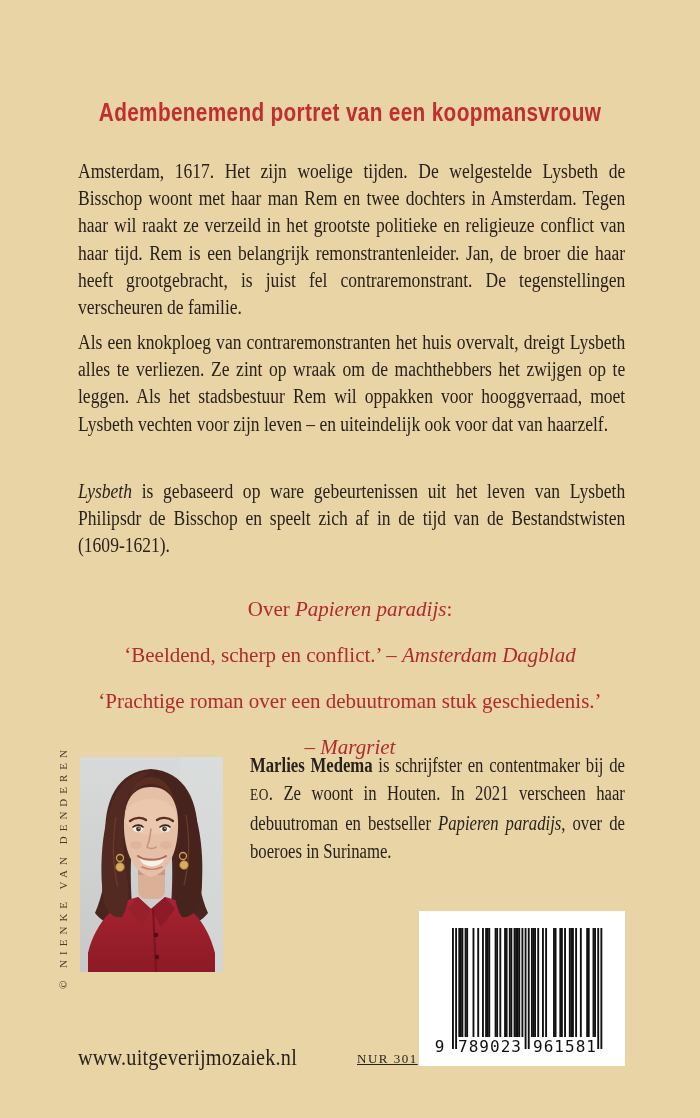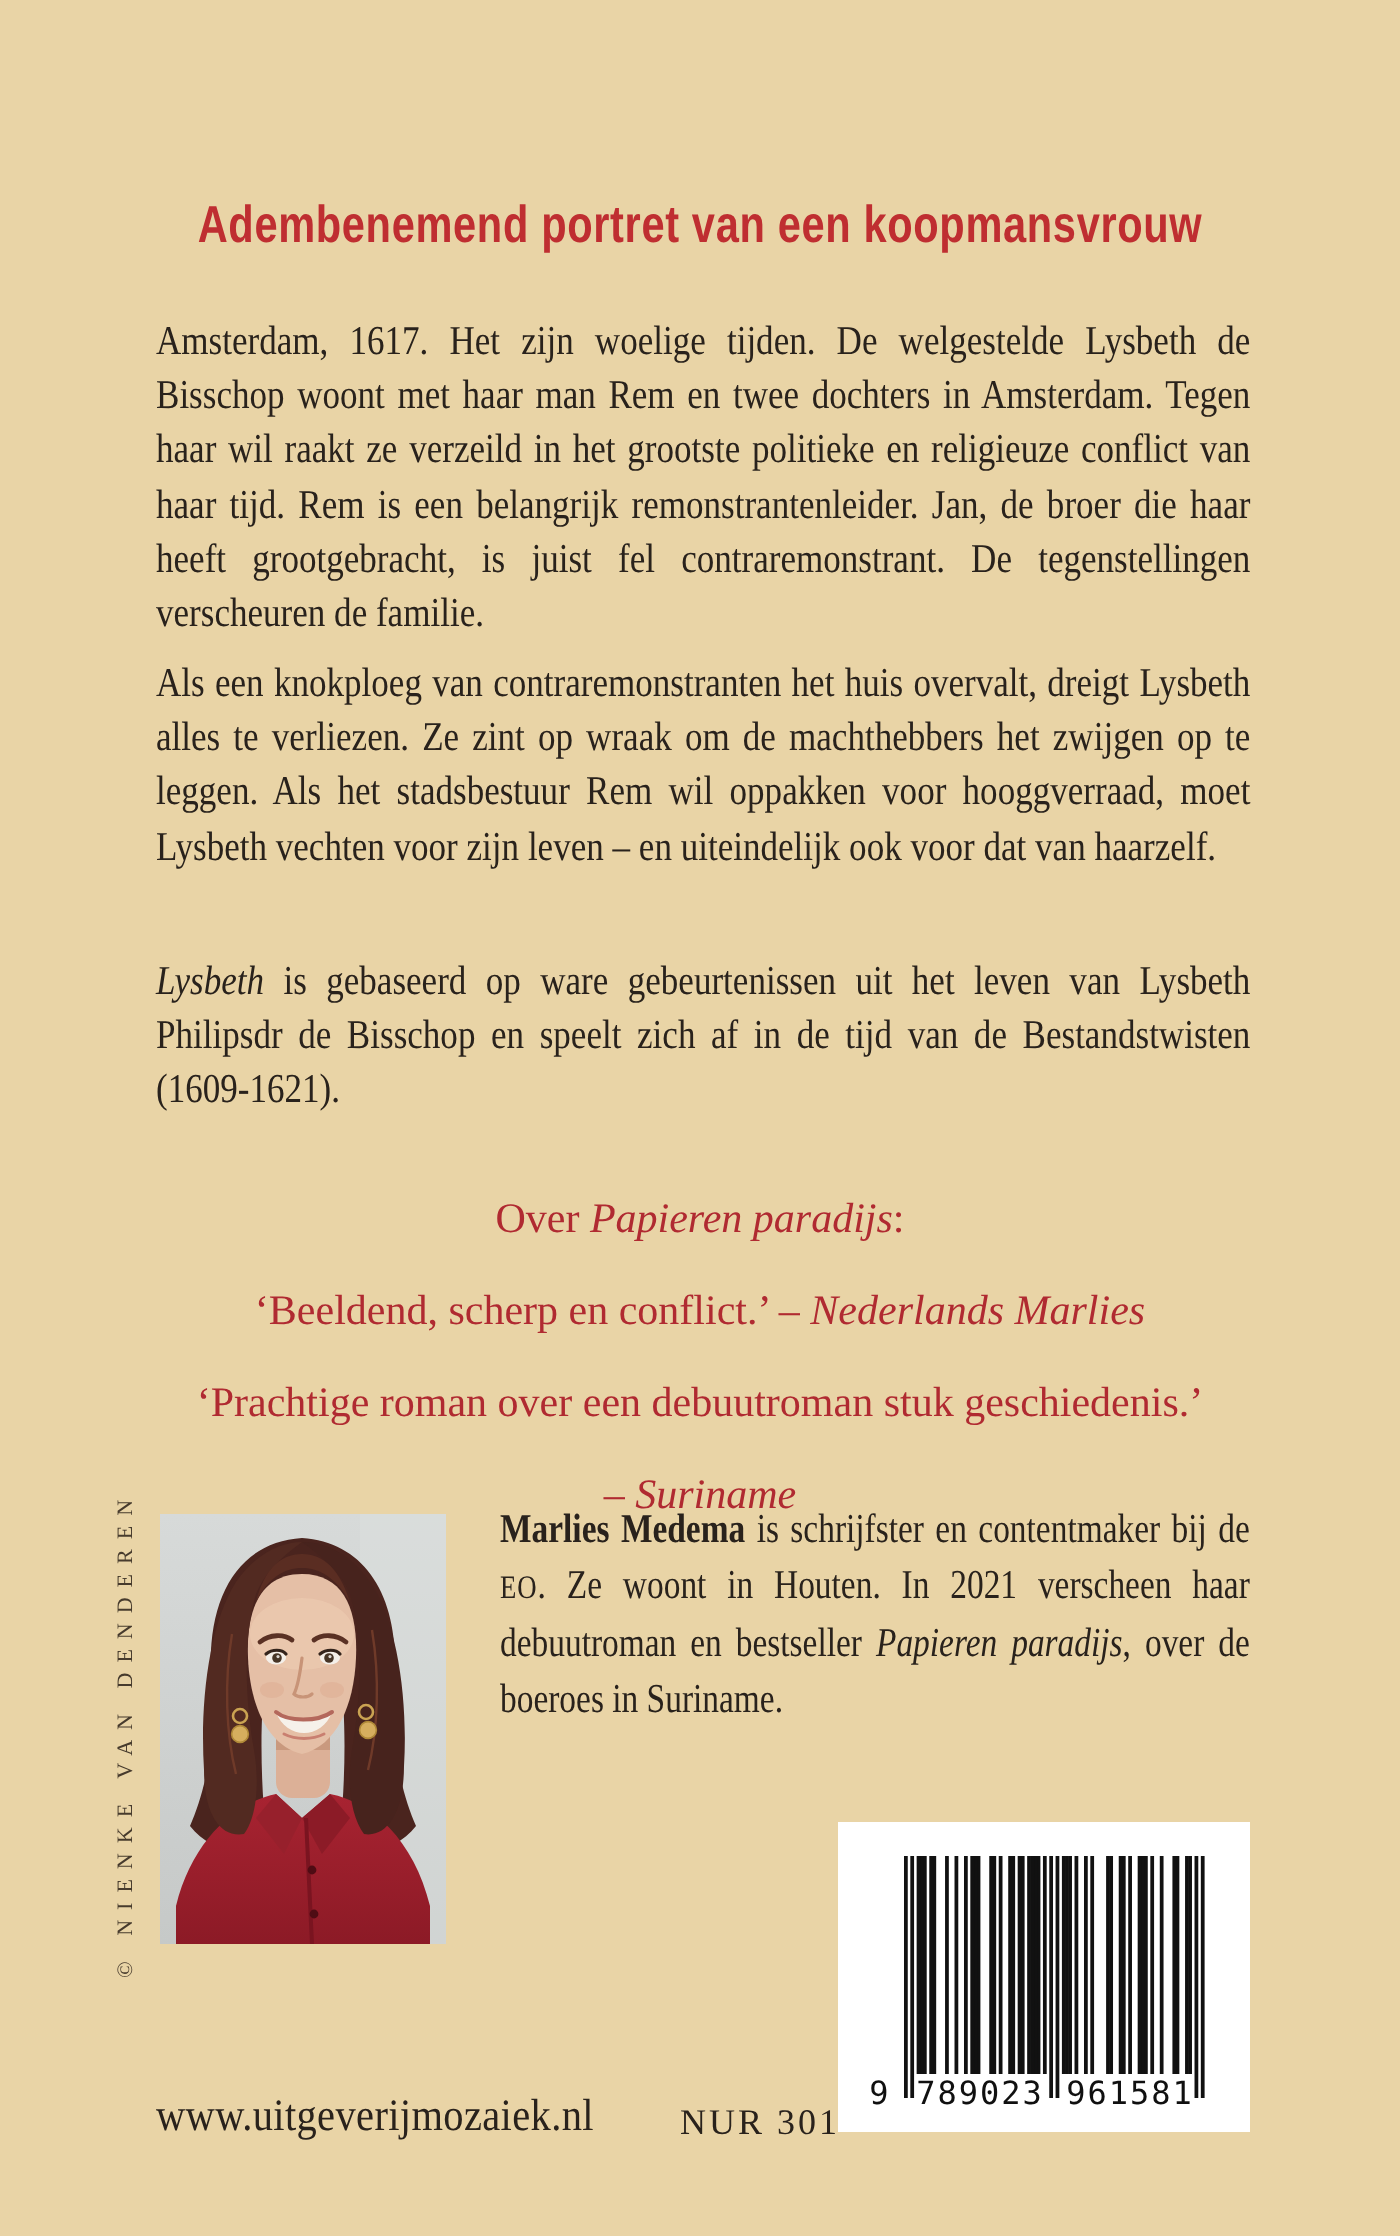--- a/index.html
+++ b/index.html
@@ -54,42 +54,42 @@
     font-family:"DejaVu Sans Mono",monospace;
     font-size:16px; letter-spacing:1px; fill:#101010; text-anchor:middle;
   }
   .bc-bar{fill:var(--barcode-bar,#111111);}
   .site{
     position:absolute; left:78px; top:1045px; margin:0;
     font-size:22.5px; letter-spacing:0.2px;
     transform:scaleX(0.9); transform-origin:0 0;
   }
   .nur{
-    position:absolute; left:340px; top:1051px; margin:0;
-    font-size:18px; letter-spacing:1.5px;
+    position:absolute; left:357px; top:1051px; margin:0;
+    font-size:13px; letter-spacing:1.5px;text-decoration:underline;
   }
 </style>
 </head>
 <body>
 
 <div class="cover">
 
   <h1 class="tagline">Adembenemend portret van een koopmansvrouw</h1>
 
   <p class="body-par p1">Amsterdam, 1617. Het zijn woelige tijden. De welgestelde Lysbeth de Bisschop woont met haar man Rem en twee dochters in Amsterdam. Tegen haar wil raakt ze verzeild in het grootste politieke en religieuze conflict van haar tijd. Rem is een belangrijk remonstrantenleider. Jan, de broer die haar heeft grootgebracht, is juist fel contraremonstrant. De tegenstellingen verscheuren de familie.</p>
 
   <p class="body-par p2">Als een knokploeg van contraremonstranten het huis overvalt, dreigt Lysbeth alles te verliezen. Ze zint op wraak om de machthebbers het zwijgen op te leggen. Als het stadsbestuur Rem wil oppakken voor hooggverraad, moet Lysbeth vechten voor zijn leven – en uiteindelijk ook voor dat van haarzelf.</p>
 
   <p class="body-par p3"><i>Lysbeth</i><span> is gebaseerd op ware gebeurtenissen uit het leven van Lysbeth Philipsdr de Bisschop en speelt zich af in de tijd van de Bestandstwisten (1609-1621).</span></p>
 
   <div class="reviews">
     <p class="rev-head"><span>Over </span><i>Papieren paradijs</i><span>:</span></p>
-    <p class="rev-q1"><span>‘Beeldend, scherp en conflict.’ – </span><i>Nederlands Marlies</i></p>
+    <p class="rev-q1"><span>‘Beeldend, scherp en conflict.’ – </span><i>Amsterdam Dagblad</i></p>
     <p>‘Prachtige roman over een debuutroman stuk geschiedenis.’</p>
-    <p><i>– Suriname</i></p>
+    <p><i>– Margriet</i></p>
   </div>
 
   <p class="credit">© NIENKE VAN DENDEREN</p>
 
   <svg class="photo" viewBox="0 0 143 215" xmlns="http://www.w3.org/2000/svg" aria-hidden="true">
     <defs>
       <linearGradient id="pbg" x1="0" y1="0" x2="0" y2="1">
         <stop offset="0" stop-color="#d7dad9"></stop>
           <stop offset="1" stop-color="#c6c9c8"></stop>
       </linearGradient>

